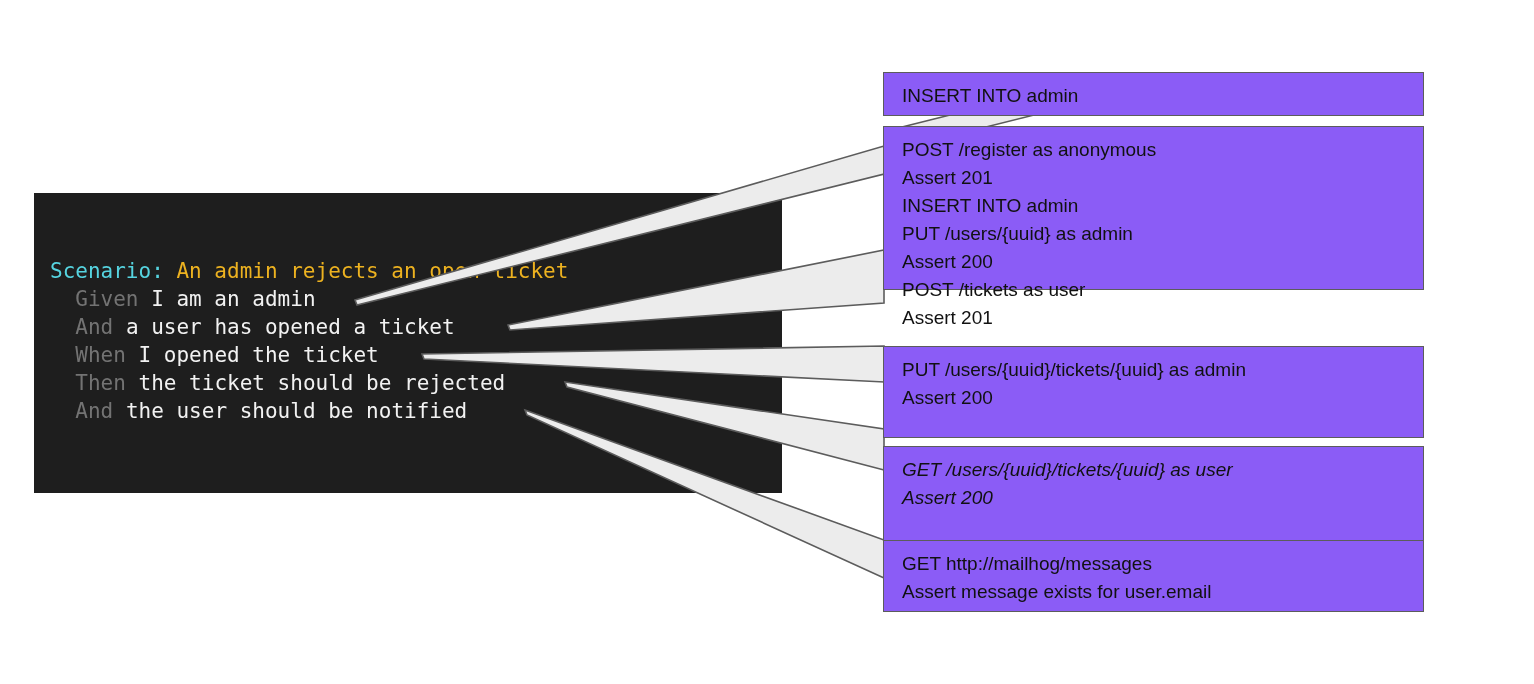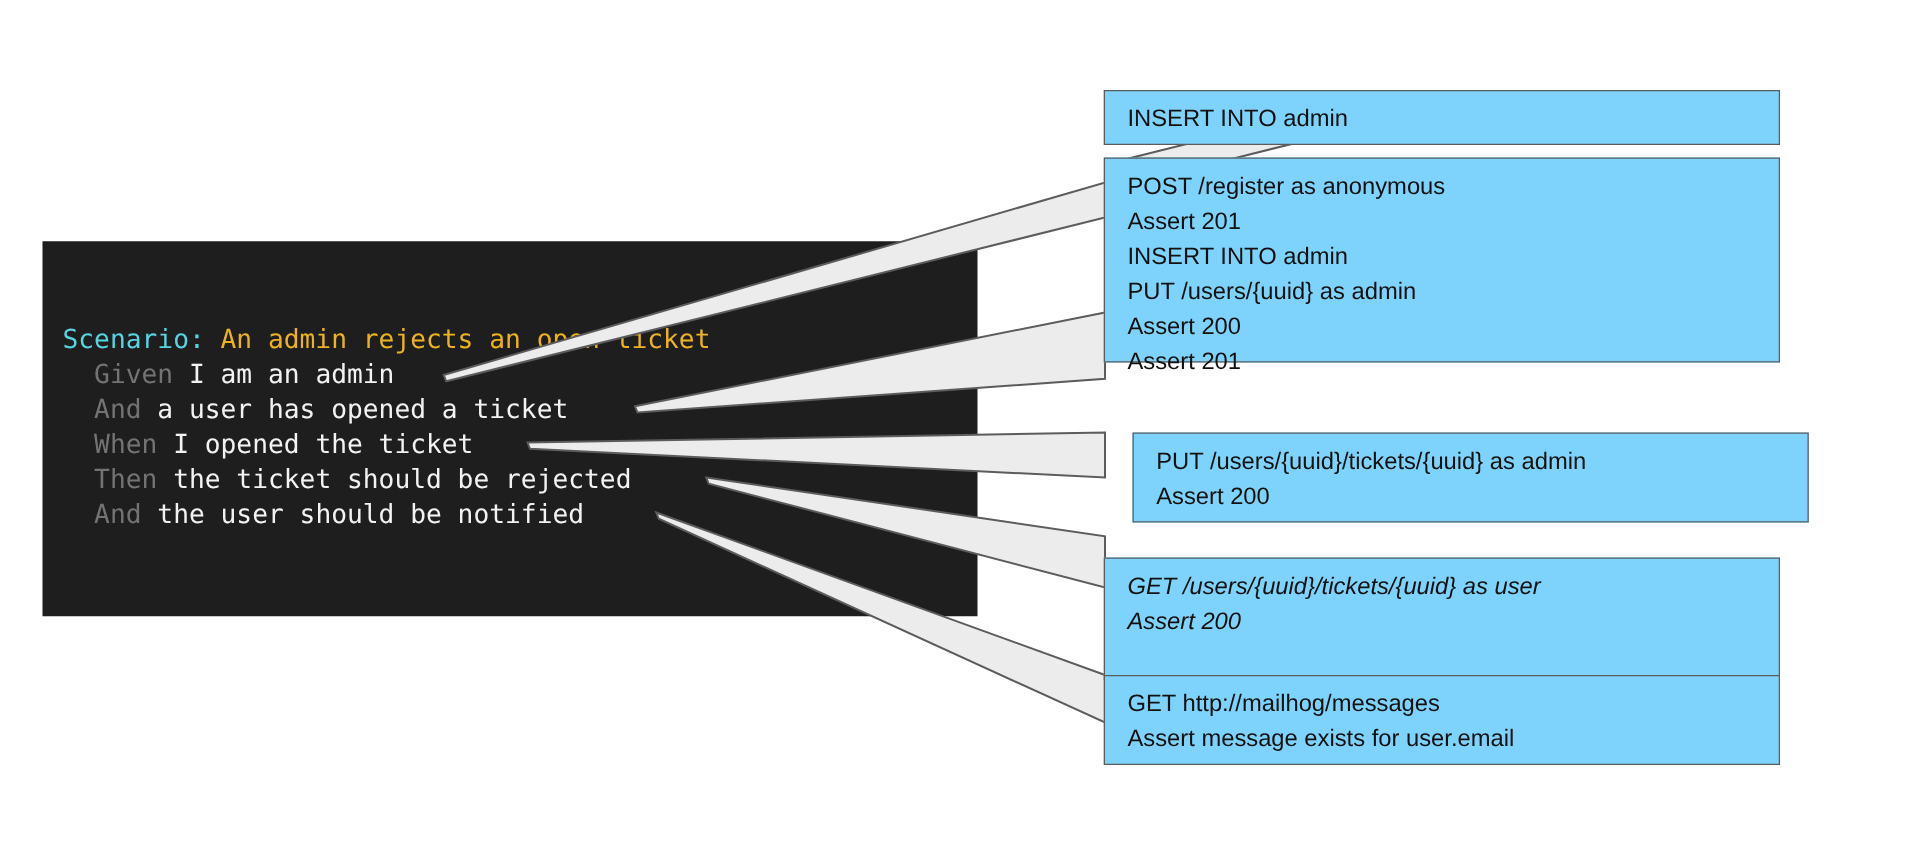--- a/index.html
+++ b/index.html
@@ -60,37 +60,37 @@
   #tails polygon {
     fill: #ececec;
     stroke: #5c5c5c;
     stroke-width: 1.6;
     stroke-linejoin: miter;
   }
 
   
   .callout {
     position: absolute;
-    background: #7dd3fc;
+    background: #8b5cf6;
     border: 1.6px solid #5c5c5c;
     box-sizing: border-box;
     z-index: 3;
     padding: 9px 0 9px 18px;
   }
   .callout .line {
     font-family: "Liberation Sans", sans-serif;
     font-size: 19px;
     line-height: 28px;
     color: #111111;
     white-space: pre;
   }
 
   #box-1 { left: 883px; top: 72px;  width: 541px; height: 44px; }
   #box-2 { left: 883px; top: 126px; width: 541px; height: 164px; }
-  #box-3 { left: 906px; top: 346px; width: 541px; height: 72px; }
+  #box-3 { left: 883px; top: 346px; width: 541px; height: 92px; }
   #box-4 { left: 883px; top: 446px; width: 541px; height: 98px; font-style: italic; }
   #box-5 { left: 883px; top: 540px; width: 541px; height: 72px; }
 </style>
 </head>
 <body>
 
 <div id="stage">
 
   <div id="terminal">
     <pre id="terminal-code"><span class="tok-scenario">Scenario:</span><span class="tok-title"> An admin rejects an open ticket</span>
@@ -119,20 +119,21 @@
   <div class="callout" id="box-1">
     <div class="line">INSERT INTO admin</div>
   </div>
 
   <div class="callout" id="box-2">
     <div class="line">POST /register as anonymous</div>
     <div class="line">Assert 201</div>
     <div class="line">INSERT INTO admin</div>
     <div class="line">PUT /users/{uuid} as admin</div>
     <div class="line">Assert 200</div>
+    <div class="line">POST /tickets as user</div>
     <div class="line">Assert 201</div>
   </div>
 
   <div class="callout" id="box-3">
     <div class="line">PUT /users/{uuid}/tickets/{uuid} as admin</div>
     <div class="line">Assert 200</div>
   </div>
 
   <div class="callout" id="box-4">
     <div class="line">GET /users/{uuid}/tickets/{uuid} as user</div>

